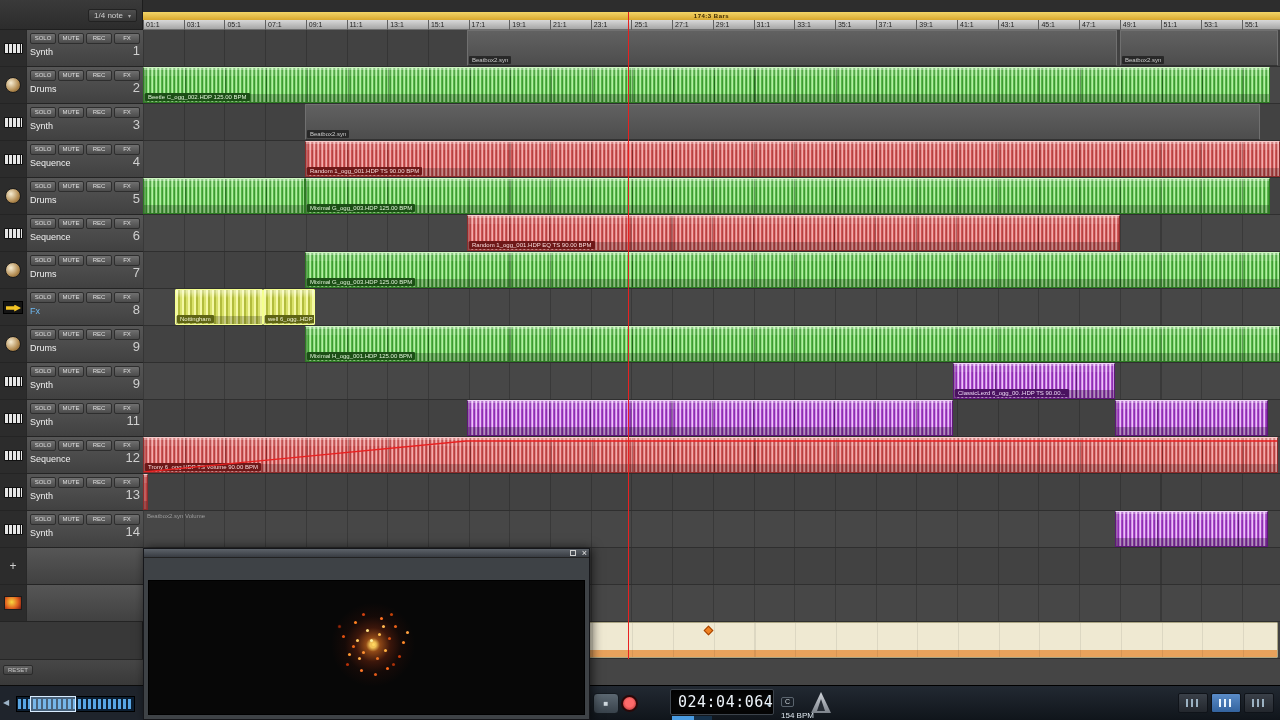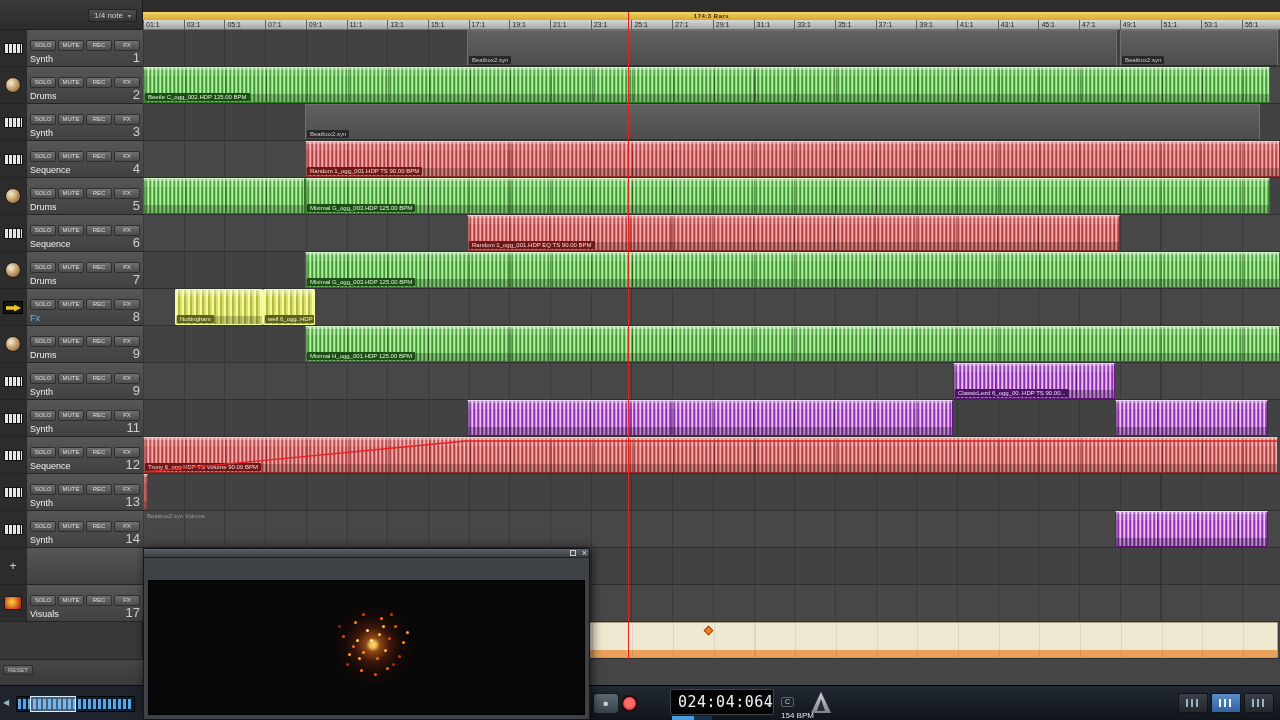--- a/index.html
+++ b/index.html
@@ -8,21 +8,21 @@
 #app{position:relative;width:1280px;height:720px;background:#3c3c3c;overflow:hidden}
 
 
 #left{position:absolute;left:0;top:0;width:143px;height:720px;background:#383838;border-right:1px solid #1d1d1d;z-index:5}
 #left-top{position:relative;height:30px;background:linear-gradient(#3a3a3a,#2c2c2c);border-bottom:1px solid #1f1f1f}
 #note-dd{position:absolute;right:5px;top:9px;font-size:8px;color:#cfcfcf;background:linear-gradient(#4e4e4e,#353535);border:1px solid #222;border-radius:2px;padding:1px 5px;white-space:nowrap}
 #note-dd .dd{margin-left:5px;font-size:6px;color:#aaa}
 #track-headers{position:absolute;top:30px;left:0;width:143px}
 .thead{height:37px;display:flex;border-bottom:1px solid #242424;background:linear-gradient(#565656,#414141)}
 .ticon{width:27px;border-right:1px solid #282828;background:#2c2c2c;display:flex;align-items:center;justify-content:center;flex:none}
-.thr{flex:1;padding:3px 3px 2px;display:flex;flex-direction:column;justify-content:flex-end;min-width:0}
+.thr{flex:1;padding:3px 3px 2px;display:flex;flex-direction:column;justify-content:flex-start;min-width:0}
 .btnrow{display:flex;gap:2px}
 .tbtn{flex:1;font-size:6px;line-height:9px;text-align:center;color:#ddd;background:linear-gradient(#707070,#4b4b4b);border:1px solid #2e2e2e;border-radius:2px;cursor:default;overflow:hidden}
 .nrow{display:flex;justify-content:space-between;align-items:flex-end}
 .tname{font-size:9px;color:#f0f0f0;white-space:nowrap;overflow:hidden}
 .tnum{font-size:13px;color:#cfcfcf;line-height:13px}
 
 .ig-synth{width:19px;height:11px;background:repeating-linear-gradient(90deg,#e6e6e6 0 3px,#161616 3px 4px);border:1px solid #101010;border-radius:1px}
 .ig-drum{width:16px;height:16px;border-radius:50%;background:radial-gradient(circle at 35% 35%,#f6ecd2,#b38c52 60%,#6b4c22);border:1px solid #1c1c1c}
 .ig-fx{width:20px;height:13px;background:#141414;border:1px solid #000;position:relative}
 .ig-fx::after{content:"";position:absolute;left:2px;top:3px;width:15px;height:7px;background:#f2c324;clip-path:polygon(0 25%,55% 25%,55% 0,100% 50%,55% 100%,55% 75%,0 75%)}
@@ -525,32 +525,20 @@
         </div>
         <div class="thead">
           <div class="ticon">
             <div class="ig ig-plus">+</div>
           </div>
         </div>
         <div class="thead">
           <div class="ticon">
             <div class="ig ig-visual"></div>
           </div>
-          <div class="thr">
-            <div class="btnrow">
-              <span class="tbtn">SOLO</span>
-              <span class="tbtn">MUTE</span>
-              <span class="tbtn">REC</span>
-              <span class="tbtn">FX</span>
-            </div>
-            <div class="nrow">
-              <span class="tname">Visuals</span>
-              <span class="tnum">17</span>
-            </div>
-          </div>
         </div>
       </div>
     <div id="left-strip">
       <span id="reset-btn">RESET</span>
     </div>
     <div id="minimap">
       <span id="mm-left">◀</span>
       <div id="mm-bar">
         <div id="mm-view"></div>
       </div>

